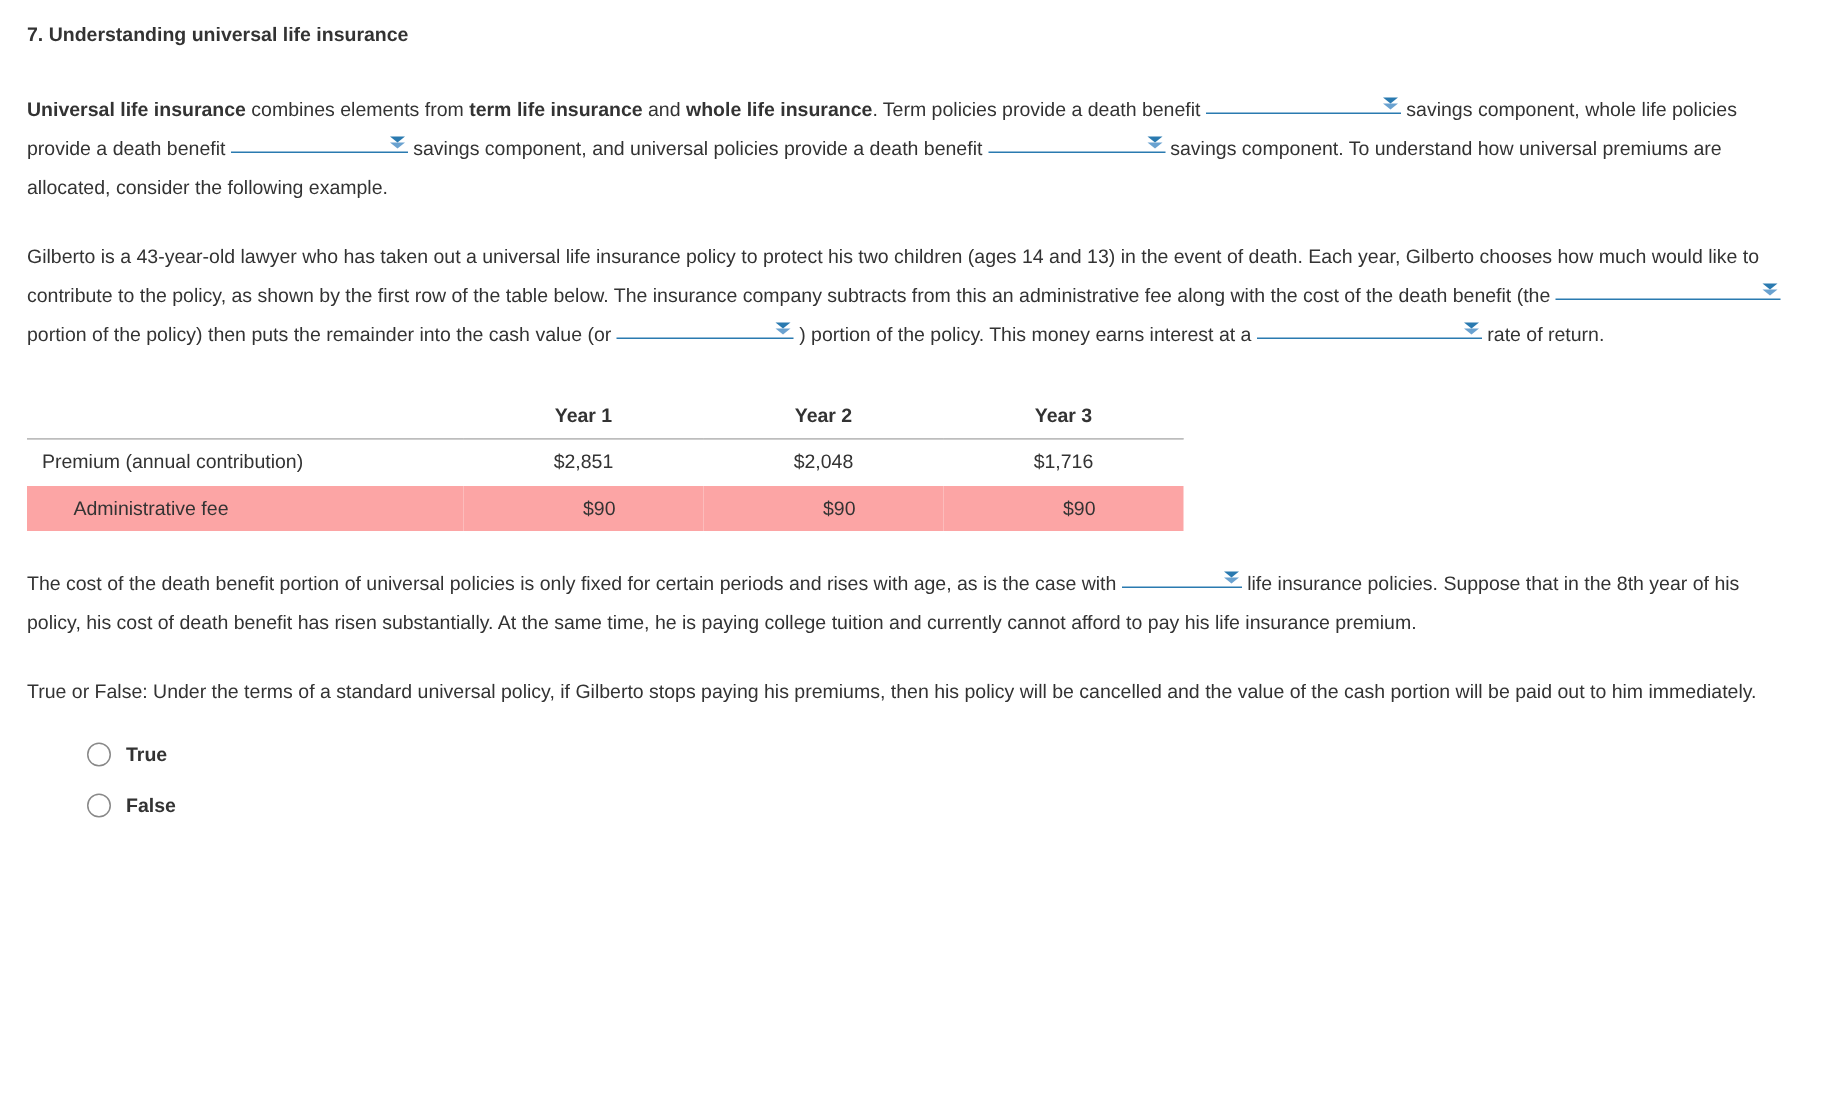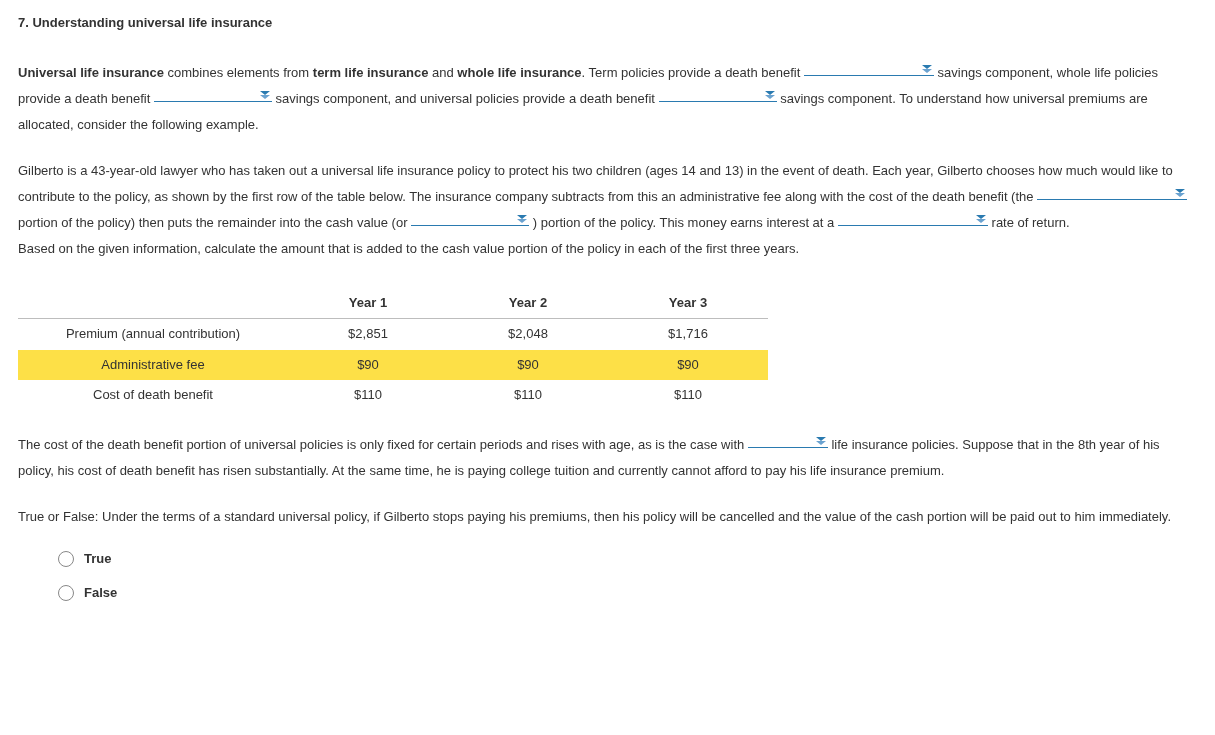--- a/index.html
+++ b/index.html
@@ -58,26 +58,26 @@
   table.data {
     border-collapse: collapse;
     margin: 26px 0 22px 0;
     font-size: 13px;
   }
   table.data th, table.data td {
     padding: 6px 10px;
     text-align: center;
   }
   table.data td:first-child, table.data th:first-child {
-    text-align: center;
+    text-align: left;
     width: 250px;
   }
   table.data th { font-weight: bold; }
   table.data .yrcol { width: 140px; }
-  table.data tr.alt td { background: #fde047; }
+  table.data tr.alt td { background: #fca5a5; padding-left: 31px; }
   table.data thead tr { border-bottom: 1px solid #bdbdbd; }
   .cellinput {
     border: 1px solid #aaa;
     width: 90px;
     height: 18px;
     font-size: 12px;
     padding: 1px 3px;
     box-sizing: border-box;
     vertical-align: middle;
   }
@@ -108,21 +108,20 @@
 
 <div class="para">
   <span>Gilberto is a 43-year-old lawyer who has taken out a universal life insurance policy to protect his two children (ages 14 and 13) in the event of death. Each year, Gilberto chooses how much would like to contribute to the policy, as shown by the first row of the table below. The insurance company subtracts from this an administrative fee along with the cost of the death benefit (the </span>
   <span class="dd wide"><span class="caret"></span></span>
   <span> portion of the policy) then puts the remainder into the cash value (or </span>
   <span class="dd med"><span class="caret"></span></span>
   <span> ) portion of the policy. This money earns interest at a </span>
   <span class="dd wide"><span class="caret"></span></span>
   <span> rate of return.</span>
   <br>
-  <span>Based on the given information, calculate the amount that is added to the cash value portion of the policy in each of the first three years.</span>
 </div>
 
 <table class="data">
   <thead>
     <tr>
       <th></th>
       <th class="yrcol">Year 1</th>
       <th class="yrcol">Year 2</th>
       <th class="yrcol">Year 3</th>
     </tr>
@@ -133,26 +132,20 @@
       <td>$2,851</td>
       <td>$2,048</td>
       <td>$1,716</td>
     </tr>
     <tr class="alt">
       <td>Administrative fee</td>
       <td>$90</td>
       <td>$90</td>
       <td>$90</td>
     </tr>
-    <tr>
-      <td>Cost of death benefit</td>
-      <td>$110</td>
-      <td>$110</td>
-      <td>$110</td>
-    </tr>
   </tbody>
 </table>
 
 <div class="para">
   <span>The cost of the death benefit portion of universal policies is only fixed for certain periods and rises with age, as is the case with </span>
   <span class="dd short"><span class="caret"></span></span>
   <span> life insurance policies. Suppose that in the 8th year of his policy, his cost of death benefit has risen substantially. At the same time, he is paying college tuition and currently cannot afford to pay his life insurance premium.</span>
 </div>
 
 <div class="para">True or False: Under the terms of a standard universal policy, if Gilberto stops paying his premiums, then his policy will be cancelled and the value of the cash portion will be paid out to him immediately.</div>

